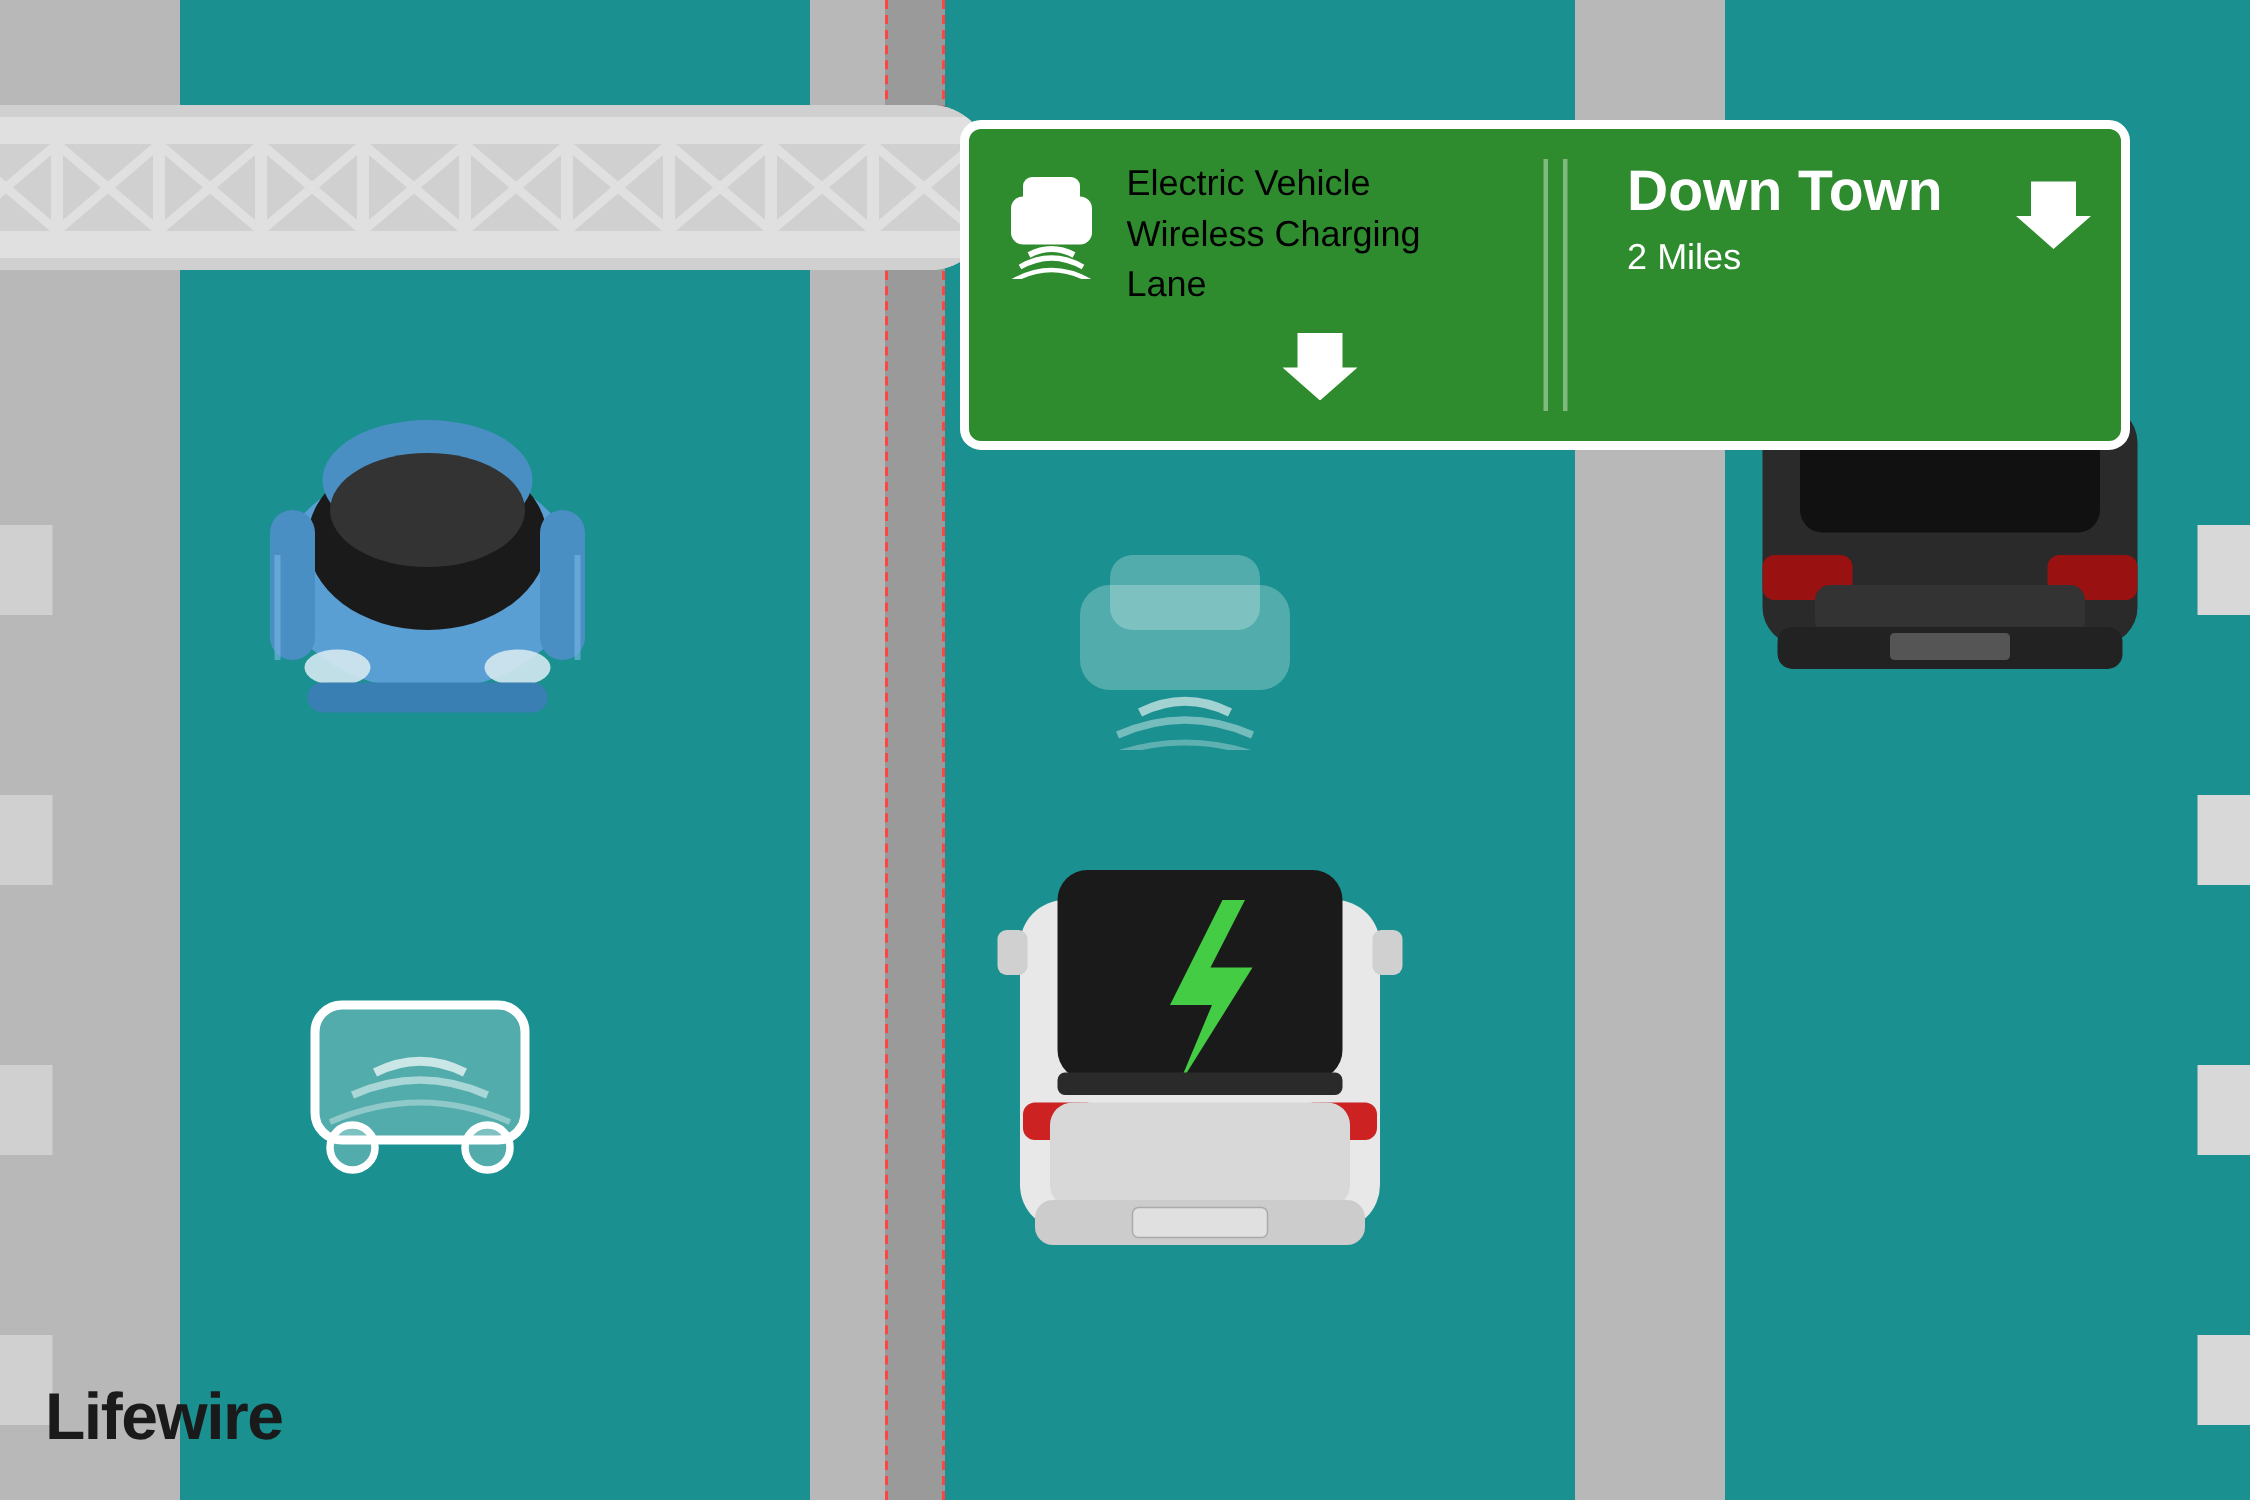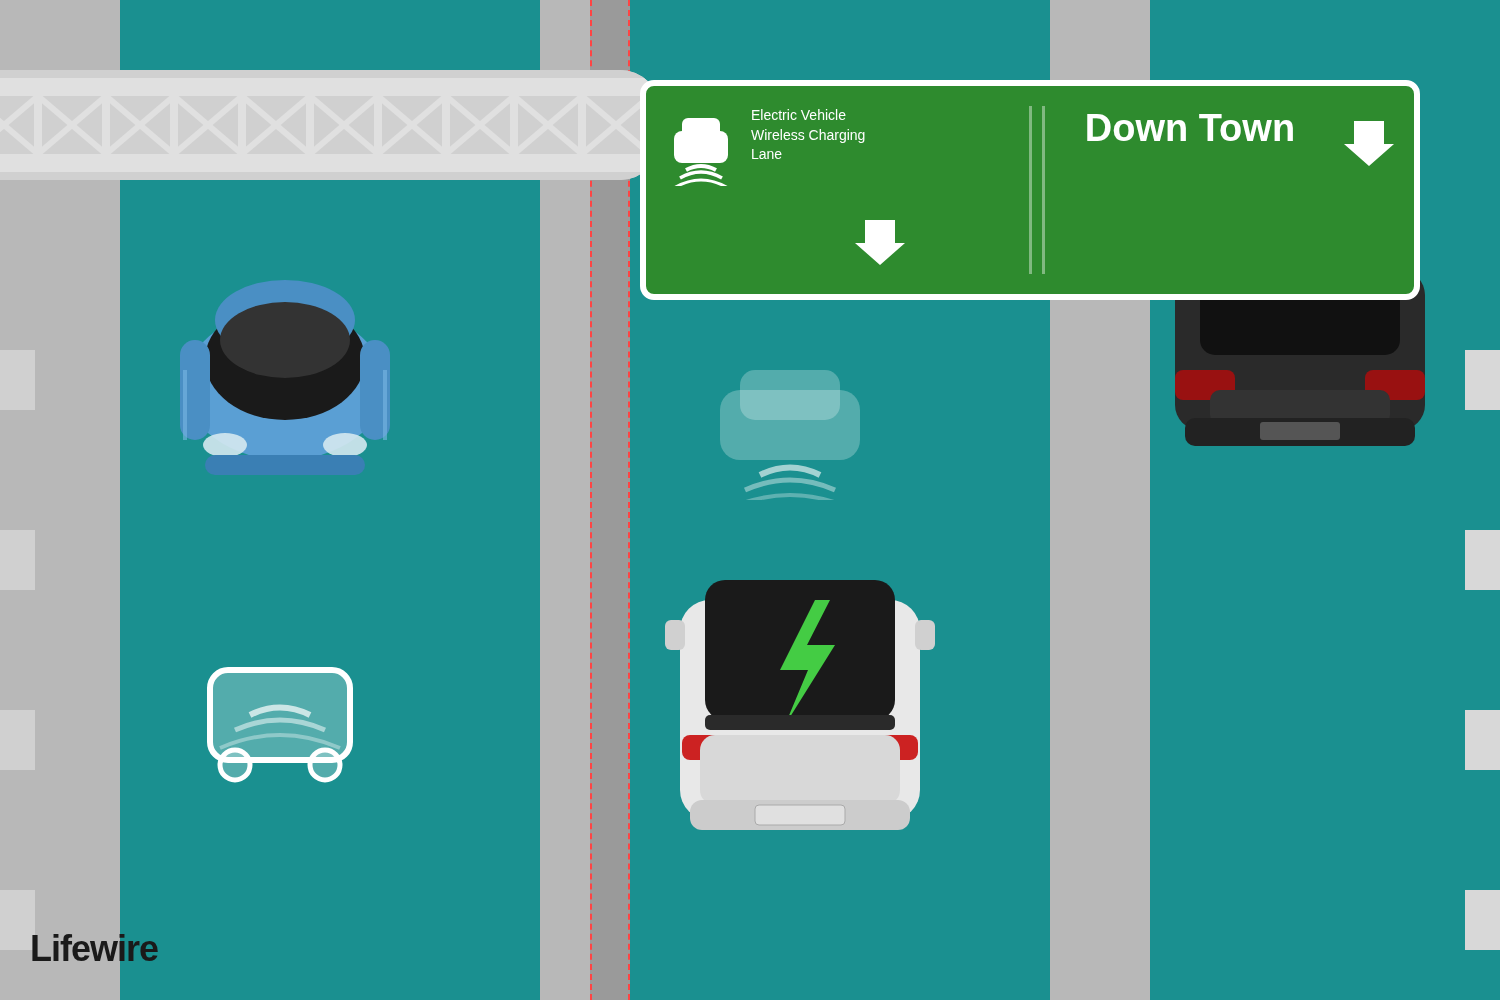--- a/index.html
+++ b/index.html
@@ -204,21 +204,21 @@
       height: 180px;
       z-index: 5;
     }
 
     
     .lifewire-logo {
       position: absolute;
       bottom: 30px;
       left: 30px;
       z-index: 50;
-      font-size: 36px;
+      font-size: 44px;
       font-weight: bold;
       color: #1a1a1a;
       font-family: 'Arial', sans-serif;
       letter-spacing: -1px;
     }
 
     
     .car-svg {
       width: 100%;
       height: 100%;
@@ -344,35 +344,36 @@
         <rect x="8" y="25" width="54" height="32" rx="8" fill="white"></rect>
         <rect x="16" y="12" width="38" height="22" rx="6" fill="white"></rect>
 
         <path d="M20 64 Q35 56 50 64" stroke="white" stroke-width="4" fill="none"></path>
         <path d="M14 72 Q35 60 56 72" stroke="white" stroke-width="3.5" fill="none"></path>
         <path d="M8 82 Q35 66 62 82" stroke="white" stroke-width="3" fill="none"></path>
       </svg>
     </div>
 
     <div class="sign-middle">
-      <div class="sign-text-main" style="white-space: pre-line; color:#ffffff; font-size:14px; line-height:1.4;">Electric Vehicle
+      <div class="sign-text-main" style="white-space: pre-line; color:#000000; font-size:24px; line-height:1.4;">Electric Vehicle
 Wireless Charging
 Lane</div>
       <div class="sign-arrow-down">
         <svg width="50" height="50" viewBox="0 0 50 50">
           <polygon points="10,5 40,5 40,28 50,28 25,50 0,28 10,28" fill="white"></polygon>
         </svg>
       </div>
     </div>
 
     <div style="width:3px; background:rgba(255,255,255,0.4); margin: 0 10px;"></div>
 
     <div class="sign-right">
       <div>
         <div class="sign-title-main">Down Town</div>
+        <div class="sign-miles" style="color:white; font-size:24px; margin-top:6px;">2 Miles</div>
       </div>
       <div class="sign-arrow-down2">
         <svg width="50" height="50" viewBox="0 0 50 50">
           <polygon points="10,5 40,5 40,28 50,28 25,50 0,28 10,28" fill="white"></polygon>
         </svg>
       </div>
     </div>
   </div>
 
   <div class="car-blue">

